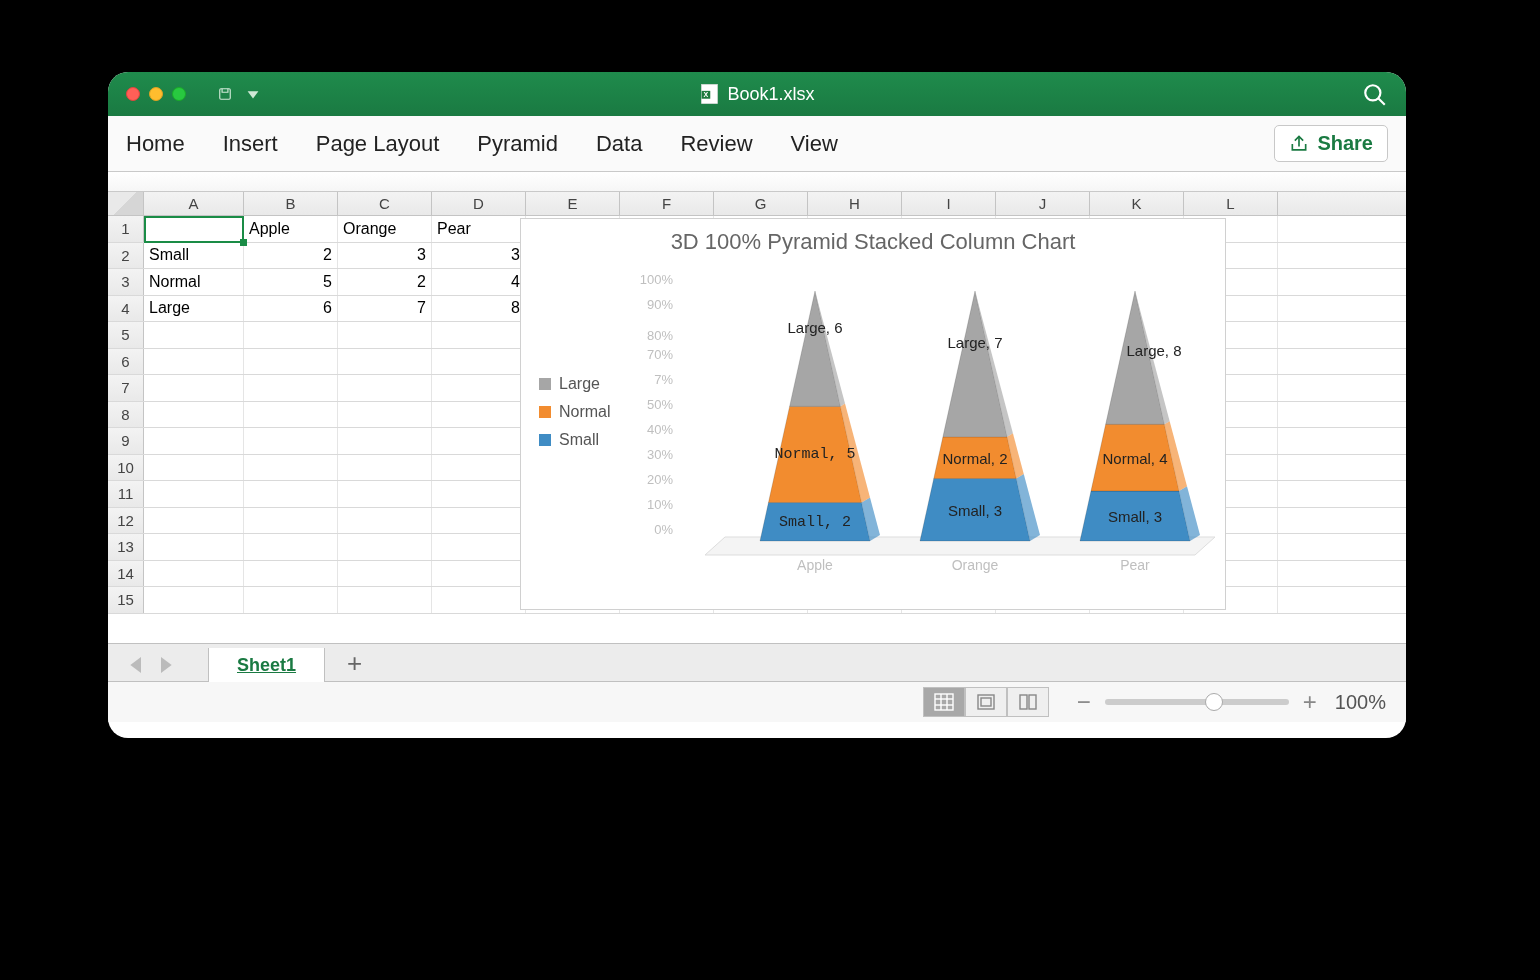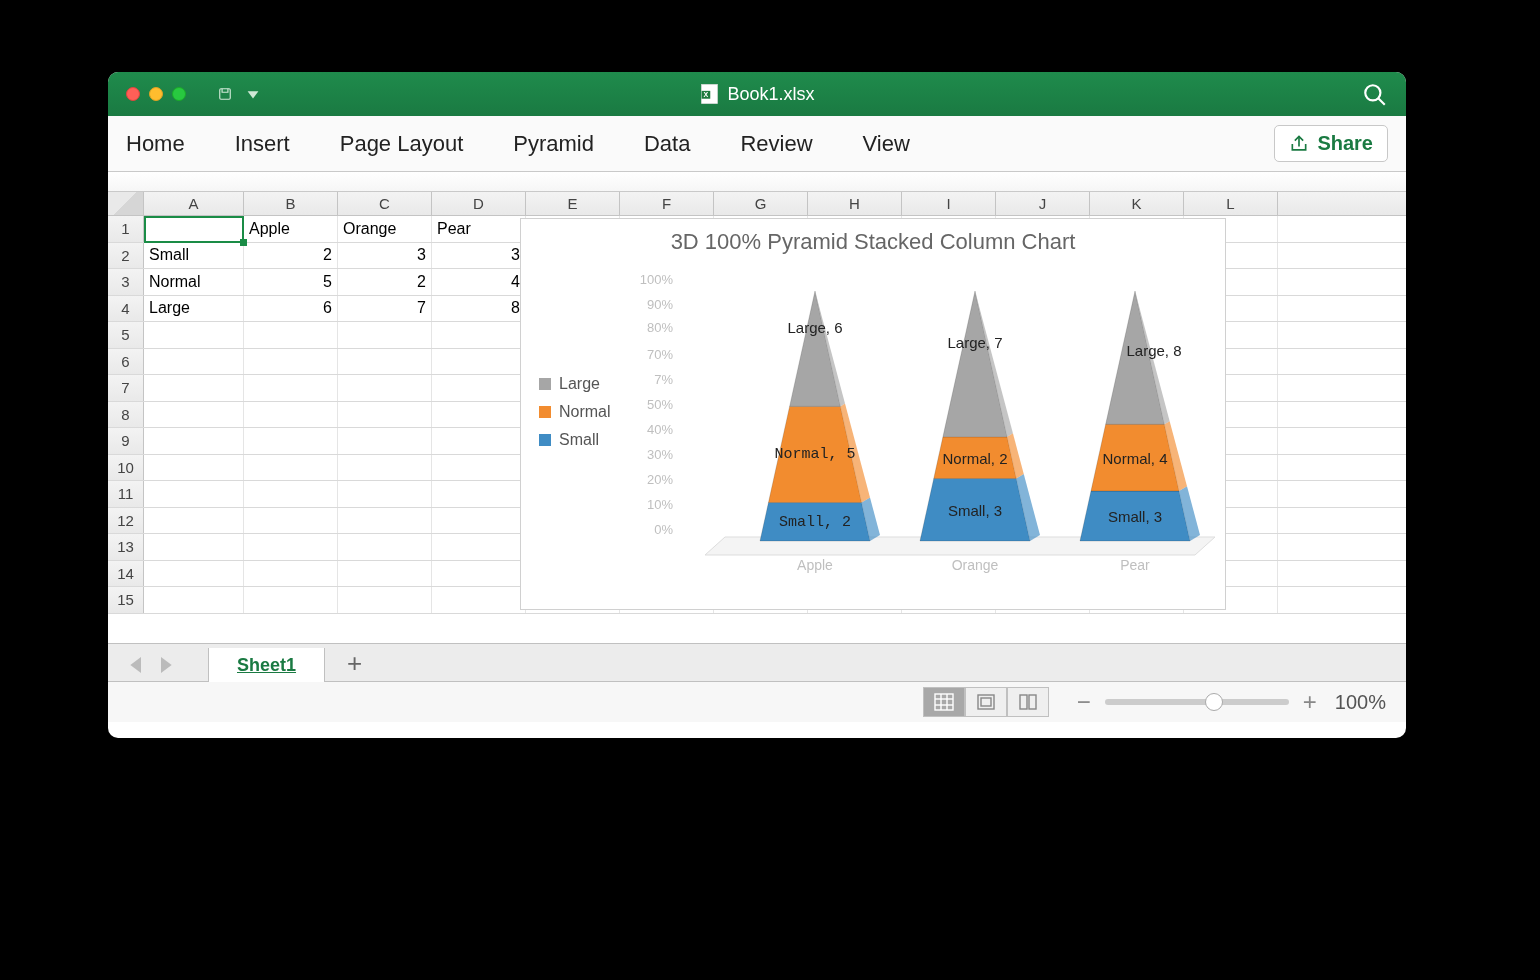--- a/index.html
+++ b/index.html
@@ -1,38 +1,38 @@
 <!DOCTYPE html>
 <html><head>
 <meta charset="utf-8">
 <style>
   * { box-sizing: border-box; margin: 0; padding: 0; font-family: -apple-system, BlinkMacSystemFont, "Segoe UI", Helvetica, Arial, sans-serif; }
   body { background: #000; width: 1540px; height: 980px; position: relative; }
   .window {
     position: absolute; left: 108px; top: 72px; width: 1298px; height: 666px;
-    background: #fff; border-radius: 10px; overflow: hidden;
+    background: #fff; border-radius: 20px; overflow: hidden;
     box-shadow: 0 30px 60px rgba(0,0,0,0.5);
   }
   .titlebar {
     height: 44px; background: linear-gradient(#1f8b4c,#1a7a42);
     display: flex; align-items: center; position: relative; color: #fff;
   }
   .traffic { display: flex; gap: 9px; margin-left: 18px; }
   .dot { width: 14px; height: 14px; border-radius: 50%; }
   .dot.red { background: #ff5f57; border:1px solid #e0443e;}
   .dot.yellow { background: #ffbd2e; border:1px solid #dea123;}
   .dot.green { background: #28c940; border:1px solid #1aab29;}
   .qat { margin-left: 30px; display:flex; gap:10px; align-items:center;}
   .qat svg { width:18px; height:14px; }
   .title-center { position:absolute; left:50%; transform:translateX(-50%); display:flex; align-items:center; gap:8px; font-size:18px; font-weight:500;}
   .title-center .docicon { width:20px; height:22px; }
   .search-btn { position:absolute; right:18px; top:10px; }
   .ribbon {
     height: 56px; background: #fafafa; border-bottom: 1px solid #c9c9c9;
-    display:flex; align-items:center; padding: 0 18px; gap: 50px; font-size: 22px; color:#222;
+    display:flex; align-items:center; padding: 0 18px; gap: 38px; font-size: 22px; color:#222;
   }
   .ribbon .tab { cursor:pointer; }
   .share-btn {
     margin-left:auto; border:1px solid #c8c8c8; border-radius:5px; padding:6px 14px;
     display:flex; align-items:center; gap:8px; color:#1a7a42; font-weight:600; font-size:20px; background:#fff;
   }
   .grid-area { position:relative; height: 452px; background:#fff; border-bottom:1px solid #c0c0c0;}
   .col-headers { display:flex; height:24px; background:linear-gradient(#f3f3f3,#e9e9e9); border-bottom:1px solid #c4c4c4; font-size:15px;}
   .corner { width:36px; border-right:1px solid #c4c4c4; background:linear-gradient(135deg,#e9e9e9 50%,#d6d6d6 50%);}
   .colh { width:94px; text-align:center; border-right:1px solid #c4c4c4; display:flex; align-items:center; justify-content:center; color:#444;}
@@ -384,21 +384,21 @@
           </div>
         <div>
             <span class="lg-sw" style="background:#3f8cc4"></span>
             <span>Small</span>
           </div>
       </div>
       <div class="plot">
         <div class="yaxis" id="yaxis">
             <div class="ytick" style="top: 0px;">100%</div>
             <div class="ytick" style="top: 25px;">90%</div>
-            <div class="ytick" style="top: 48px; margin-left: 48px;">80%</div>
+            <div class="ytick" style="top: 56px; margin-left: 48px;">80%</div>
             <div class="ytick" style="top: 75px;">70%</div>
             <div class="ytick" style="top: 100px;">7%</div>
             <div class="ytick" style="top: 125px;">50%</div>
             <div class="ytick" style="top: 150px;">40%</div>
             <div class="ytick" style="top: 175px;">30%</div>
             <div class="ytick" style="top: 200px;">20%</div>
             <div class="ytick" style="top: 225px;">10%</div>
             <div class="ytick" style="top: 250px;">0%</div>
           </div>
         <svg id="plot-svg" width="580" height="300" style="position:absolute;left:0;top:0;">

